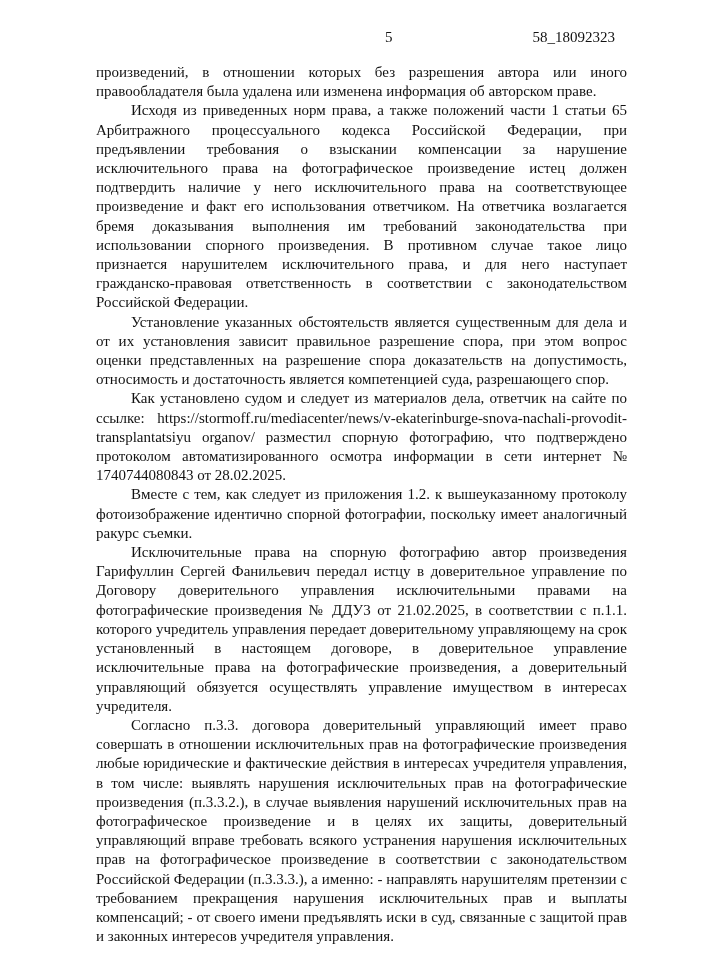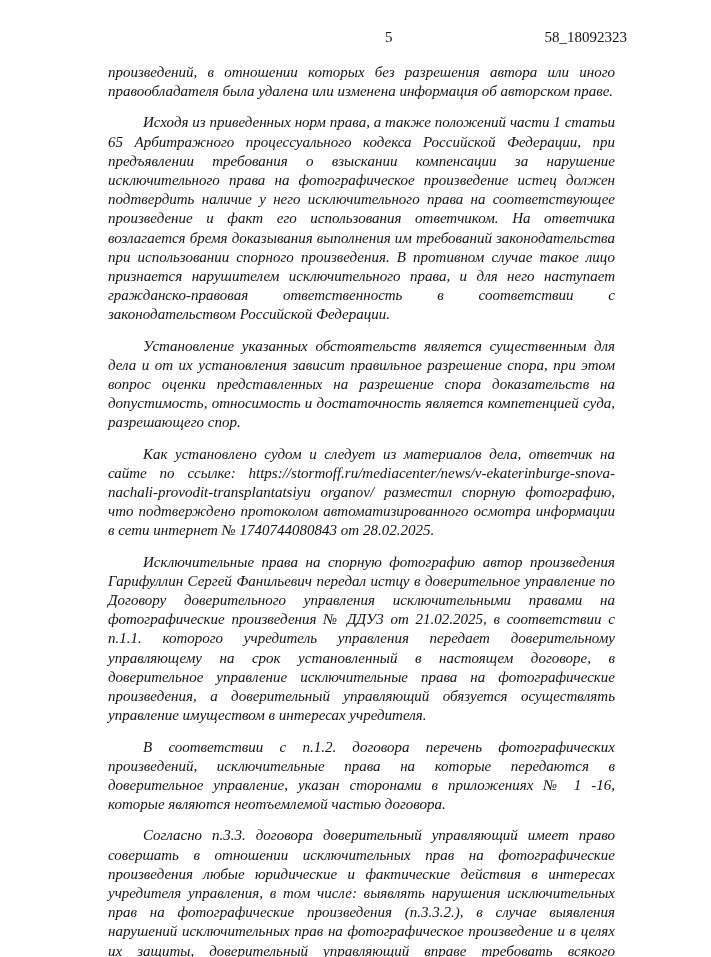--- a/index.html
+++ b/index.html
@@ -25,45 +25,44 @@
     height: 19px;
     margin-bottom: 16px;
   }
   .page-num {
     position: absolute;
     left: 289px;
     top: 0;
   }
   .case-num {
     position: absolute;
-    right: 0;
+    right: 12px;
     top: 0;
   }
   .doc-body .para {
-    margin: 12px;
+    margin: 0;
     text-align: justify;
     text-indent: 35px;
     overflow-wrap: anywhere;
     hyphens: none;
-    font-style: italic;
   }
   .doc-body .para.no-indent {
     text-indent: 0;
   }
 </style>
 </head>
 <body>
 
 <div class="page">
   <div class="header">
     <span class="page-num">5</span>
     <span class="case-num">58_18092323</span>
   </div>
   <div class="doc-body">
       <p class="para no-indent">произведений, в отношении которых без разрешения автора или иного правообладателя была удалена или изменена информация об авторском праве.</p>
       <p class="para">Исходя из приведенных норм права, а также положений части 1 статьи 65 Арбитражного процессуального кодекса Российской Федерации, при предъявлении требования о взыскании компенсации за нарушение исключительного права на фотографическое произведение истец должен подтвердить наличие у него исключительного права на соответствующее произведение и факт его использования ответчиком. На ответчика возлагается бремя доказывания выполнения им требований законодательства при использовании спорного произведения. В противном случае такое лицо признается нарушителем исключительного права, и для него наступает гражданско-правовая ответственность в соответствии с законодательством Российской Федерации.</p>
       <p class="para">Установление указанных обстоятельств является существенным для дела и от их установления зависит правильное разрешение спора, при этом вопрос оценки представленных на разрешение спора доказательств на допустимость, относимость и достаточность является компетенцией суда, разрешающего спор.</p>
       <p class="para">Как установлено судом и следует из материалов дела, ответчик на сайте по ссылке: https://stormoff.ru/mediacenter/news/v-ekaterinburge-snova-nachali-provodit-transplantatsiyu organov/ разместил спорную фотографию, что подтверждено протоколом автоматизированного осмотра информации в сети интернет № 1740744080843 от 28.02.2025.</p>
+      <p class="para">Вместе с тем, как следует из приложения 1.2. к вышеуказанному протоколу фотоизображение идентично спорной фотографии, поскольку имеет аналогичный ракурс съемки.</p>
       <p class="para">Исключительные права на спорную фотографию автор произведения Гарифуллин Сергей Фанильевич передал истцу в доверительное управление по Договору доверительного управления исключительными правами на фотографические произведения № ДДУ3 от 21.02.2025, в соответствии с п.1.1. которого учредитель управления передает доверительному управляющему на срок установленный в настоящем договоре, в доверительное управление исключительные права на фотографические произведения, а доверительный управляющий обязуется осуществлять управление имуществом в интересах учредителя.</p>
-      <p class="para">В соответствии с п.1.2. договора перечень фотографических произведений, исключительные права на которые передаются в доверительное управление, указан сторонами в приложениях № 1 -16, которые являются неотъемлемой частью договора.</p>
       <p class="para">Согласно п.3.3. договора доверительный управляющий имеет право совершать в отношении исключительных прав на фотографические произведения любые юридические и фактические действия в интересах учредителя управления, в том числе: выявлять нарушения исключительных прав на фотографические произведения (п.3.3.2.), в случае выявления нарушений исключительных прав на фотографическое произведение и в целях их защиты, доверительный управляющий вправе требовать всякого устранения нарушения исключительных прав на фотографическое произведение в соответствии с законодательством Российской Федерации (п.3.3.3.), а именно: - направлять нарушителям претензии с требованием прекращения нарушения исключительных прав и выплаты компенсаций; - от своего имени предъявлять иски в суд, связанные с защитой прав и законных интересов учредителя управления.</p>
     </div>
 </div>
 
 </body></html>

